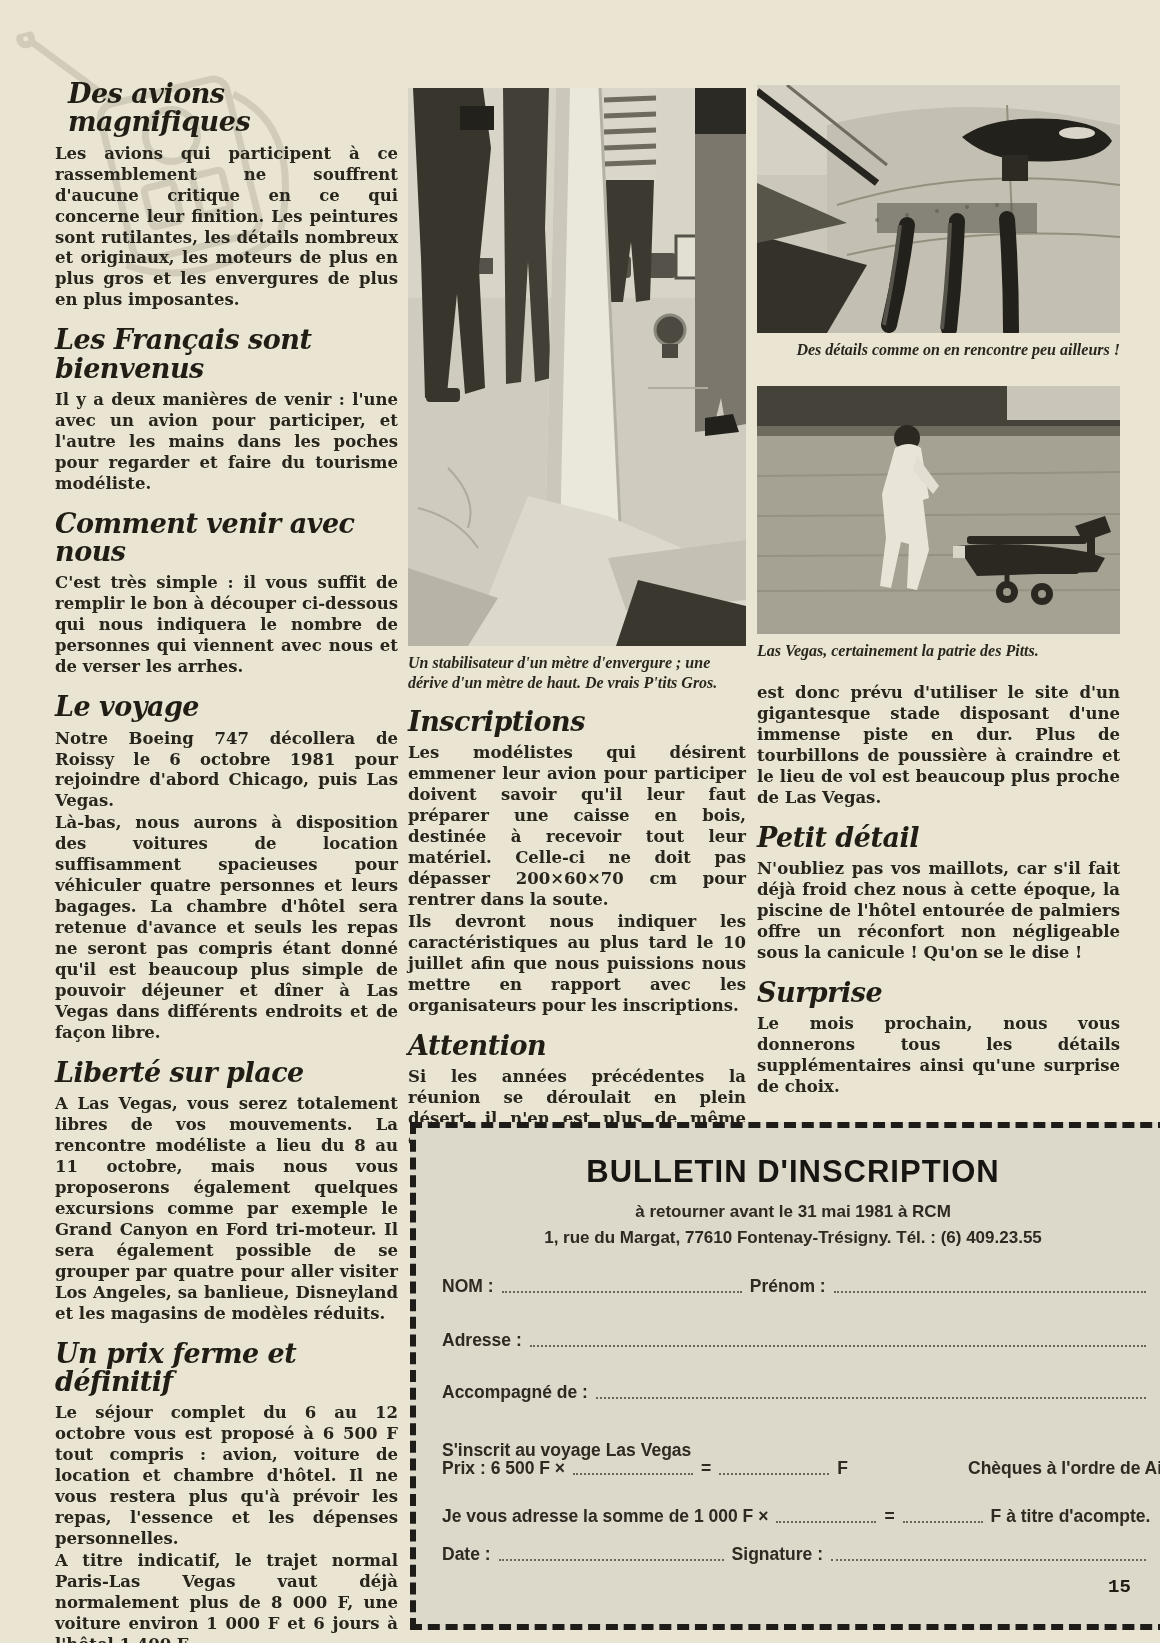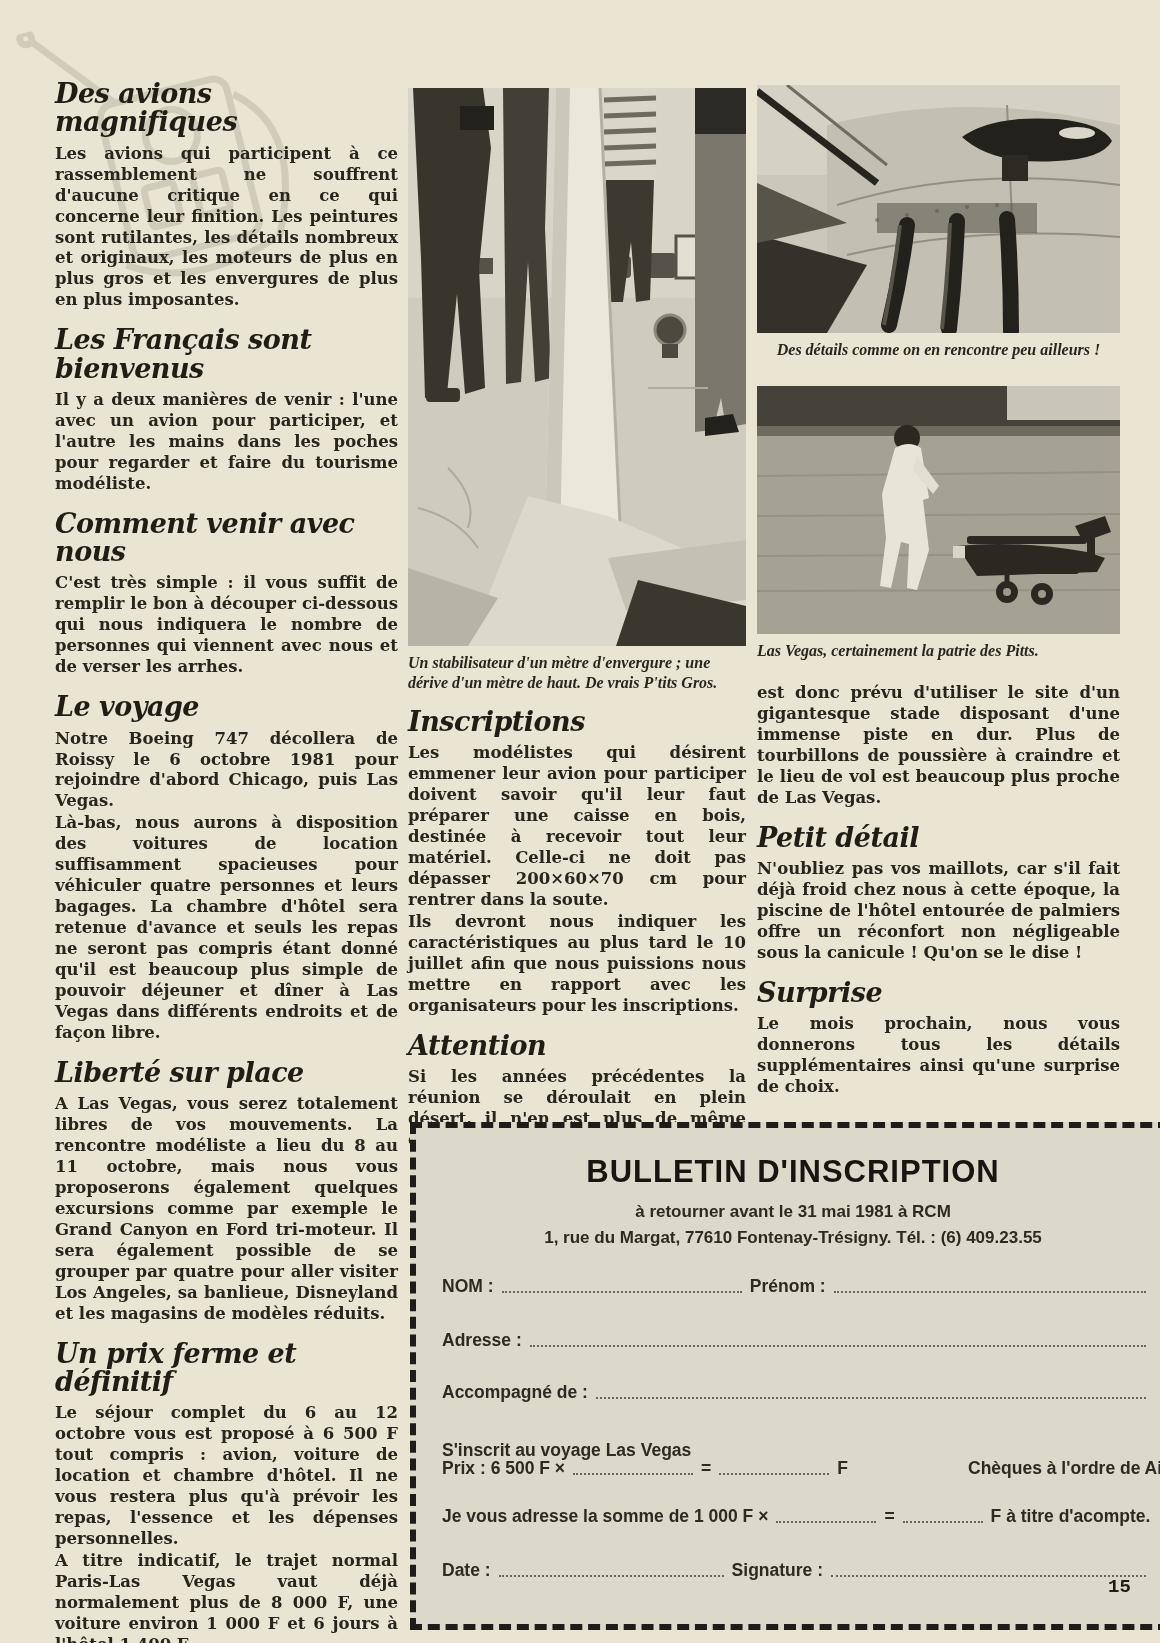--- a/index.html
+++ b/index.html
@@ -16,39 +16,39 @@
   #mid-col{left:408px;top:88px;width:338px;}
   #right-col{left:757px;top:85px;width:363px;}
 
   h2.h{
     font-family:"DejaVu Serif",serif;
     font-style:italic;font-weight:bold;
     font-size:27px;line-height:1.05;
     margin:15px 0 7px 0;color:#211d15;
     letter-spacing:-0.5px;
   }
-  section:first-child h2.h{margin-top:0;}
+  section:first-child h2.h{margin-top:0;margin-left:13px;}
   p.body{
     font-family:"DejaVu Serif",serif;
     font-weight:bold;
     font-size:16.5px;line-height:1.27;
     text-align:justify;
     margin:0;color:#29251c;
   }
   p.body + p.body{margin-top:1px;}
 
   
   .photo{display:block;background:#cfccbf;}
   .caption{
     font-family:"Liberation Serif",serif;
     font-style:italic;font-weight:bold;
     font-size:16px;line-height:1.25;
     margin:7px 0 0 0;color:#2a261d;
   }
-  .caption.center{text-align:center;}
+  .caption.center{text-align:right;}
 
   
   .bulletin{
     position:absolute;left:410px;top:1122px;
     width:760px;height:508px;
     background:#dcd8ca;
     border:6px dashed #1e1c18;border-right:none;
     box-sizing:border-box;
     font-family:"Liberation Sans",sans-serif;
     color:#2e2a22;
@@ -310,21 +310,21 @@
     </div>
 
     <div class="frow" style="top:378px;">
       <span class="lbl">Je vous adresse la somme de 1 000 F ×</span>
       <span class="dots fixed" style="width:100px;"></span>
       <span class="lbl">=</span>
       <span class="dots fixed" style="width:80px;"></span>
       <span class="note">F à titre d'acompte.</span>
     </div>
 
-    <div class="frow" style="top:432px;">
+    <div class="frow" style="top:416px;">
       <span class="lbl">Date :</span>
       <span class="dots"></span>
       <span class="lbl">Signature :</span>
       <span class="dots" style="flex-grow:1.4;"></span>
     </div>
   </div>
 
   <div class="page-number">15</div>
 </div>
 

